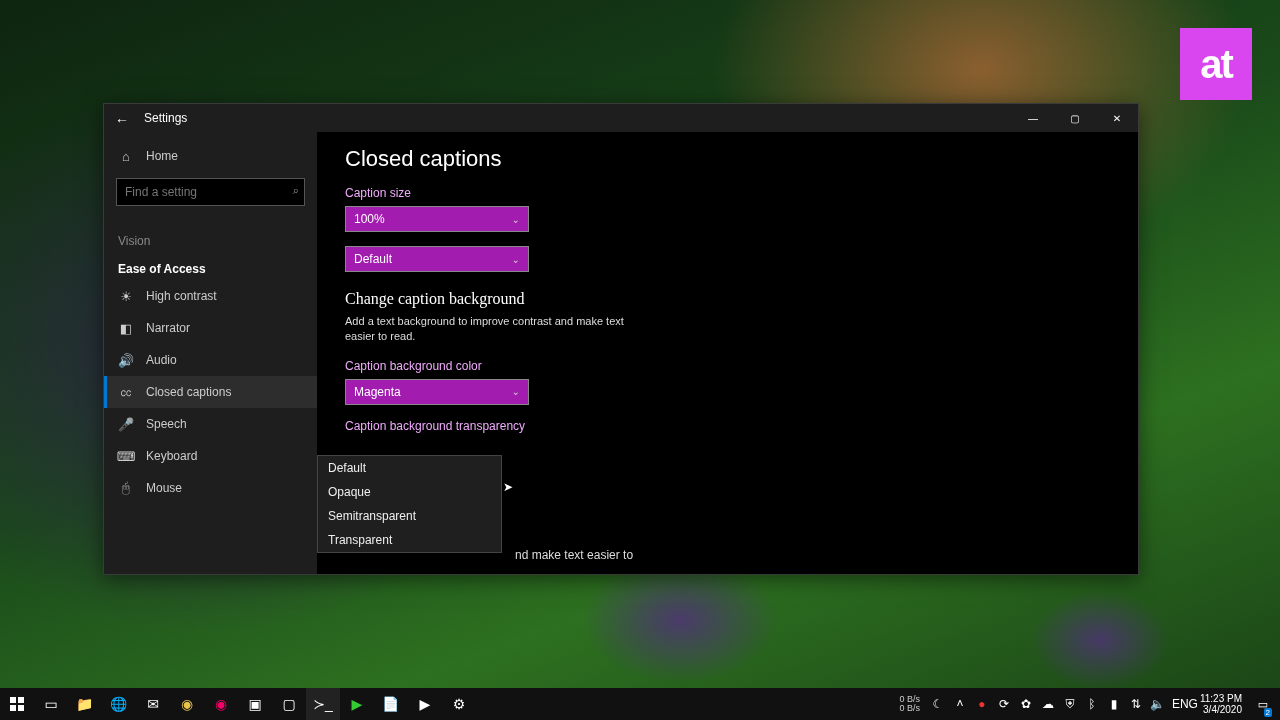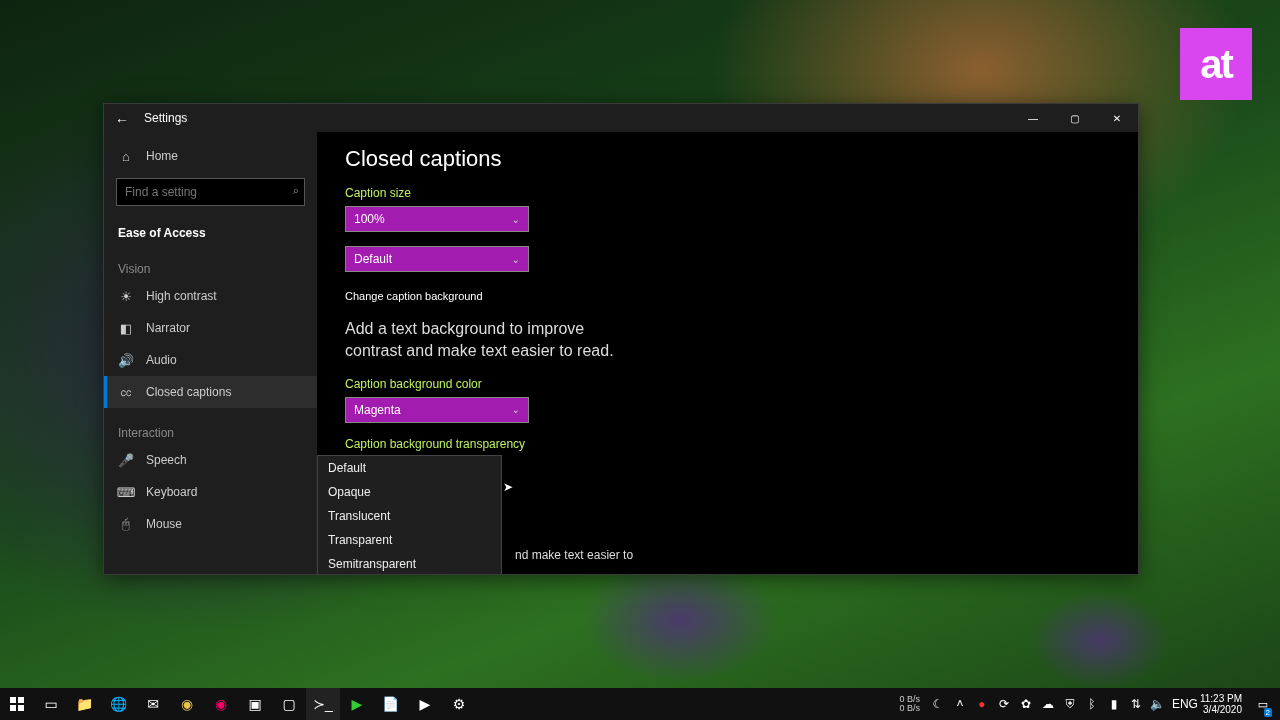--- a/index.html
+++ b/index.html
@@ -61,29 +61,29 @@
 .search-container { position:relative; }
 .search-icon-pos { position:absolute; right:18px; top:12px; color:#999; font-size:11px; pointer-events:none; }
 .cat-header { padding: 10px 14px 4px; color:#fff; font-weight:600; font-size:12px; }
 .cat-header.sub { color:#888; font-weight:400; margin-top: 8px; }
 .nav-icon { width:16px; display:inline-flex; justify-content:center; font-size:13px; }
 .content {
   flex:1; background:#000; color:#fff; padding: 14px 28px; overflow-y:auto;
   position:relative;
 }
 .page-title { font-size: 22px; font-weight: 400; margin-bottom: 14px; }
-.field-label { font-size: 12px; color:#bef264; margin-bottom: 6px; margin-top: 0; }
+.field-label { font-size: 12px; color:#f0abfc; margin-bottom: 6px; margin-top: 0; }
 .select-box {
   width: 184px; height: 26px; border:1px solid #888; background:#a21caf;
   display:flex; align-items:center; justify-content:space-between;
   padding: 0 8px; font-size:12px; color:#fff; cursor:pointer; margin-bottom:14px;
 }
 .chev { font-size:10px; color:#ccc; }
-.section-title { font-size: 11px; font-weight:400; margin: 18px 0 16px; }
-.section-desc { font-size: 16px; color:#ddd; max-width: 300px; line-height:1.4; margin-bottom: 14px; }
+.section-title { font-size: 16px; font-weight:400; margin: 18px 0 6px; font-family: Liberation Serif, serif; }
+.section-desc { font-size: 11px; color:#ddd; max-width: 300px; line-height:1.4; margin-bottom: 14px; }
 .dropdown-open {
   position:absolute; background:#1f1f1f; border:1px solid #444;
   width: 185px; z-index: 50; box-shadow:0 4px 12px rgba(0,0,0,0.6);
 }
 .dd-item { padding: 5px 10px; font-size:12px; color:#eee; cursor:pointer; }
 .cursor-arrow {
   position:absolute; font-size:12px; color:#fff; z-index:60; pointer-events:none;
 }
 .taskbar {
   position:absolute; left:0; right:0; bottom:0; height:32px;
@@ -120,42 +120,41 @@
   <div class="body">
     <div class="sidebar">
       <div class="home-row">
         <span class="nav-icon">⌂</span>
         <span>Home</span>
       </div>
       <div class="search-wrap search-container">
         <input class="search-box" placeholder="Find a setting" style="">
         <span class="search-icon-pos">⌕</span>
       </div>
+      <div class="cat-header sub">Vision</div>
+
       <div class="cat-header">Ease of Access</div>
-
-      <div class="cat-header sub">Vision</div>
       <div class="nav-item">
         <span class="nav-icon">☀</span>
         <span>High contrast</span>
       </div>
       <div class="nav-item">
         <span class="nav-icon">◧</span>
         <span>Narrator</span>
       </div>
 
       <div class="nav-item">
         <span class="nav-icon">🔊</span>
         <span>Audio</span>
       </div>
       <div class="nav-item active">
         <span class="nav-icon">㏄</span>
         <span>Closed captions</span>
       </div>
 
-      <div class="cat-header sub">Interaction</div>
       <div class="nav-item">
         <span class="nav-icon">🎤</span>
         <span>Speech</span>
       </div>
       <div class="nav-item">
         <span class="nav-icon">⌨</span>
         <span>Keyboard</span>
       </div>
       <div class="nav-item">
         <span class="nav-icon">🖰</span>
@@ -184,23 +183,22 @@
       <div class="select-box">
         <span>Magenta</span>
         <span class="chev">⌄</span>
       </div>
 
       <div class="field-label">Caption background transparency</div>
 
       <div class="dropdown-open" style="left:0px; top:323px; margin-left:0;">
         <div class="dd-item">Default</div>
         <div class="dd-item">Opaque</div>
-        <div class="dd-item">Translucent</div>
+        <div class="dd-item">Semitransparent</div>
         <div class="dd-item">Transparent</div>
-        <div class="dd-item">Semitransparent</div>
       </div>
 
       <div style="position:absolute; left:198px; top:416px; font-size:12px; color:#ddd;">nd make text easier to</div>
 
       <div class="cursor-arrow" style="left:186px; top:348px;">➤</div>
     </div>
   </div>
 </div>
 
 <div class="taskbar">

